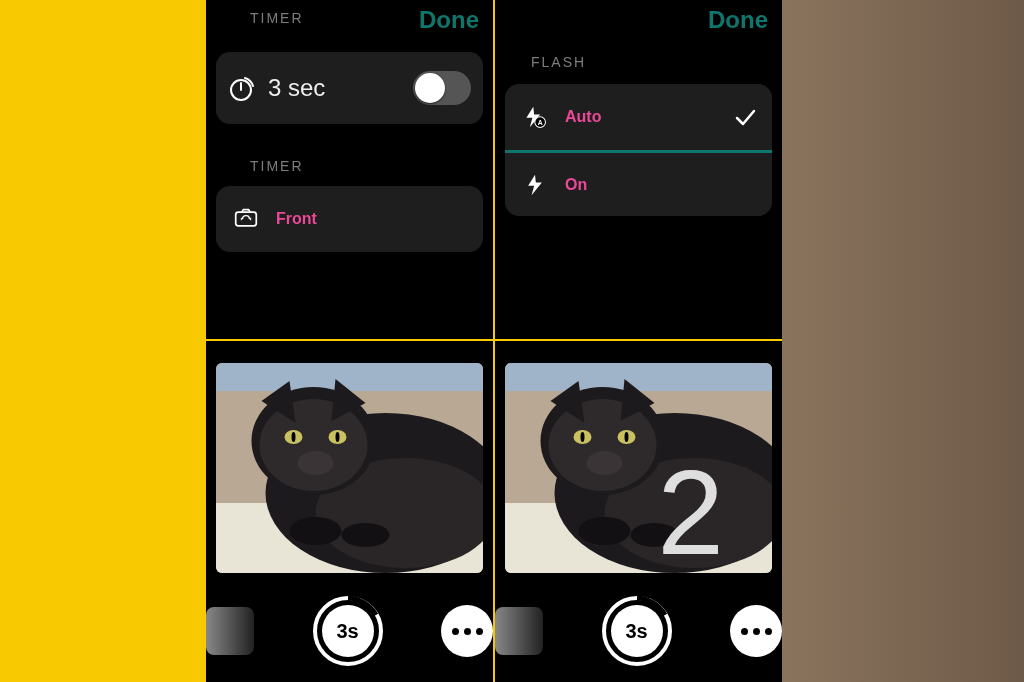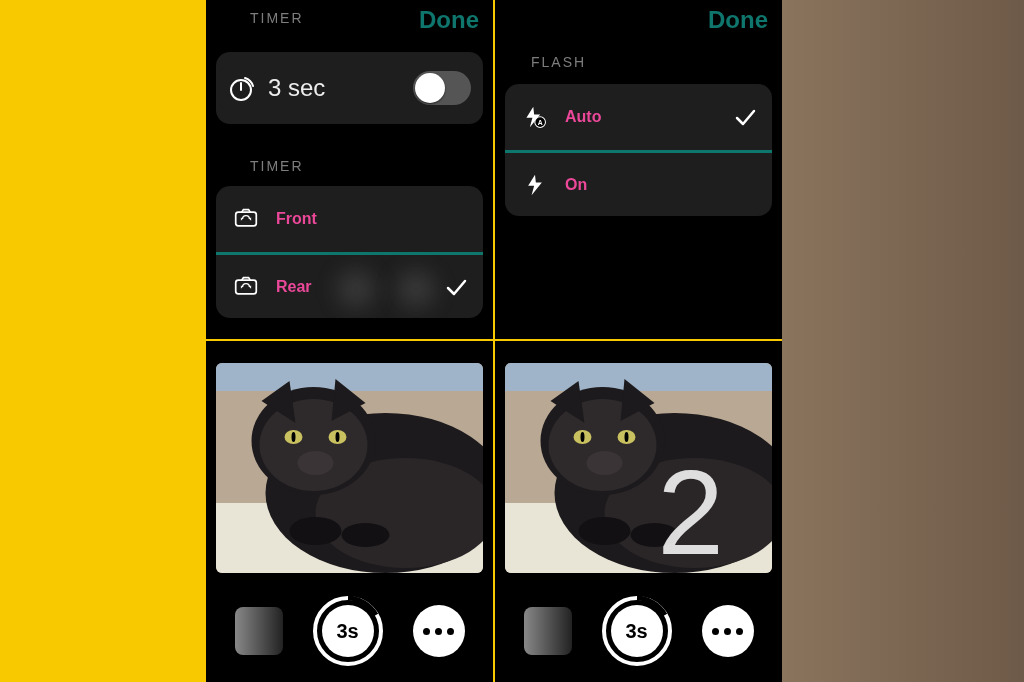--- a/index.html
+++ b/index.html
@@ -120,21 +120,21 @@
     color: rgba(255,255,255,.85);
     pointer-events: none;
   }
   .controls {
     position: absolute;
     bottom: 12px;
     left: 0; right: 0;
     height: 78px;
     display: flex;
     align-items: center;
-    justify-content: center;
+    justify-content: space-between;
     gap: 30px;
   }
   .thumb {
     width: 48px; height: 48px;
     border-radius: 8px;
     background: linear-gradient(to right, #888, #222);
     cursor: pointer;
   }
   .shutter {
     width: 70px; height: 70px;
@@ -254,31 +254,20 @@
         </div>
     </div>
     <div class="sect-label p1-camera-label">TIMER</div>
     <div class="cam-list">
       <div class="list-row">
         <svg class="list-icon" viewBox="0 0 28 28">
             <use href="#ic-camera"></use>
           </svg>
         <div class="list-text">Front</div>
       </div>
-      <div class="list-row" style="position:relative">
-        <div class="smudge" style="left:110px; top:4px"></div>
-        <div class="smudge" style="left:170px; top:4px"></div>
-        <svg class="list-icon" viewBox="0 0 28 28">
-            <use href="#ic-camera"></use>
-          </svg>
-        <div class="list-text">Rear</div>
-        <svg class="check" viewBox="0 0 22 22">
-            <use href="#ic-check"></use>
-          </svg>
-      </div>
     </div>
   </div>
 
   <div class="panel">
     <div class="done">Done</div>
     <div class="sect-label p2-flash-label">FLASH</div>
     <div class="flash-list">
       <div class="list-row">
         <svg class="list-icon" viewBox="0 0 28 28">
             <use href="#ic-flash-auto"></use>

